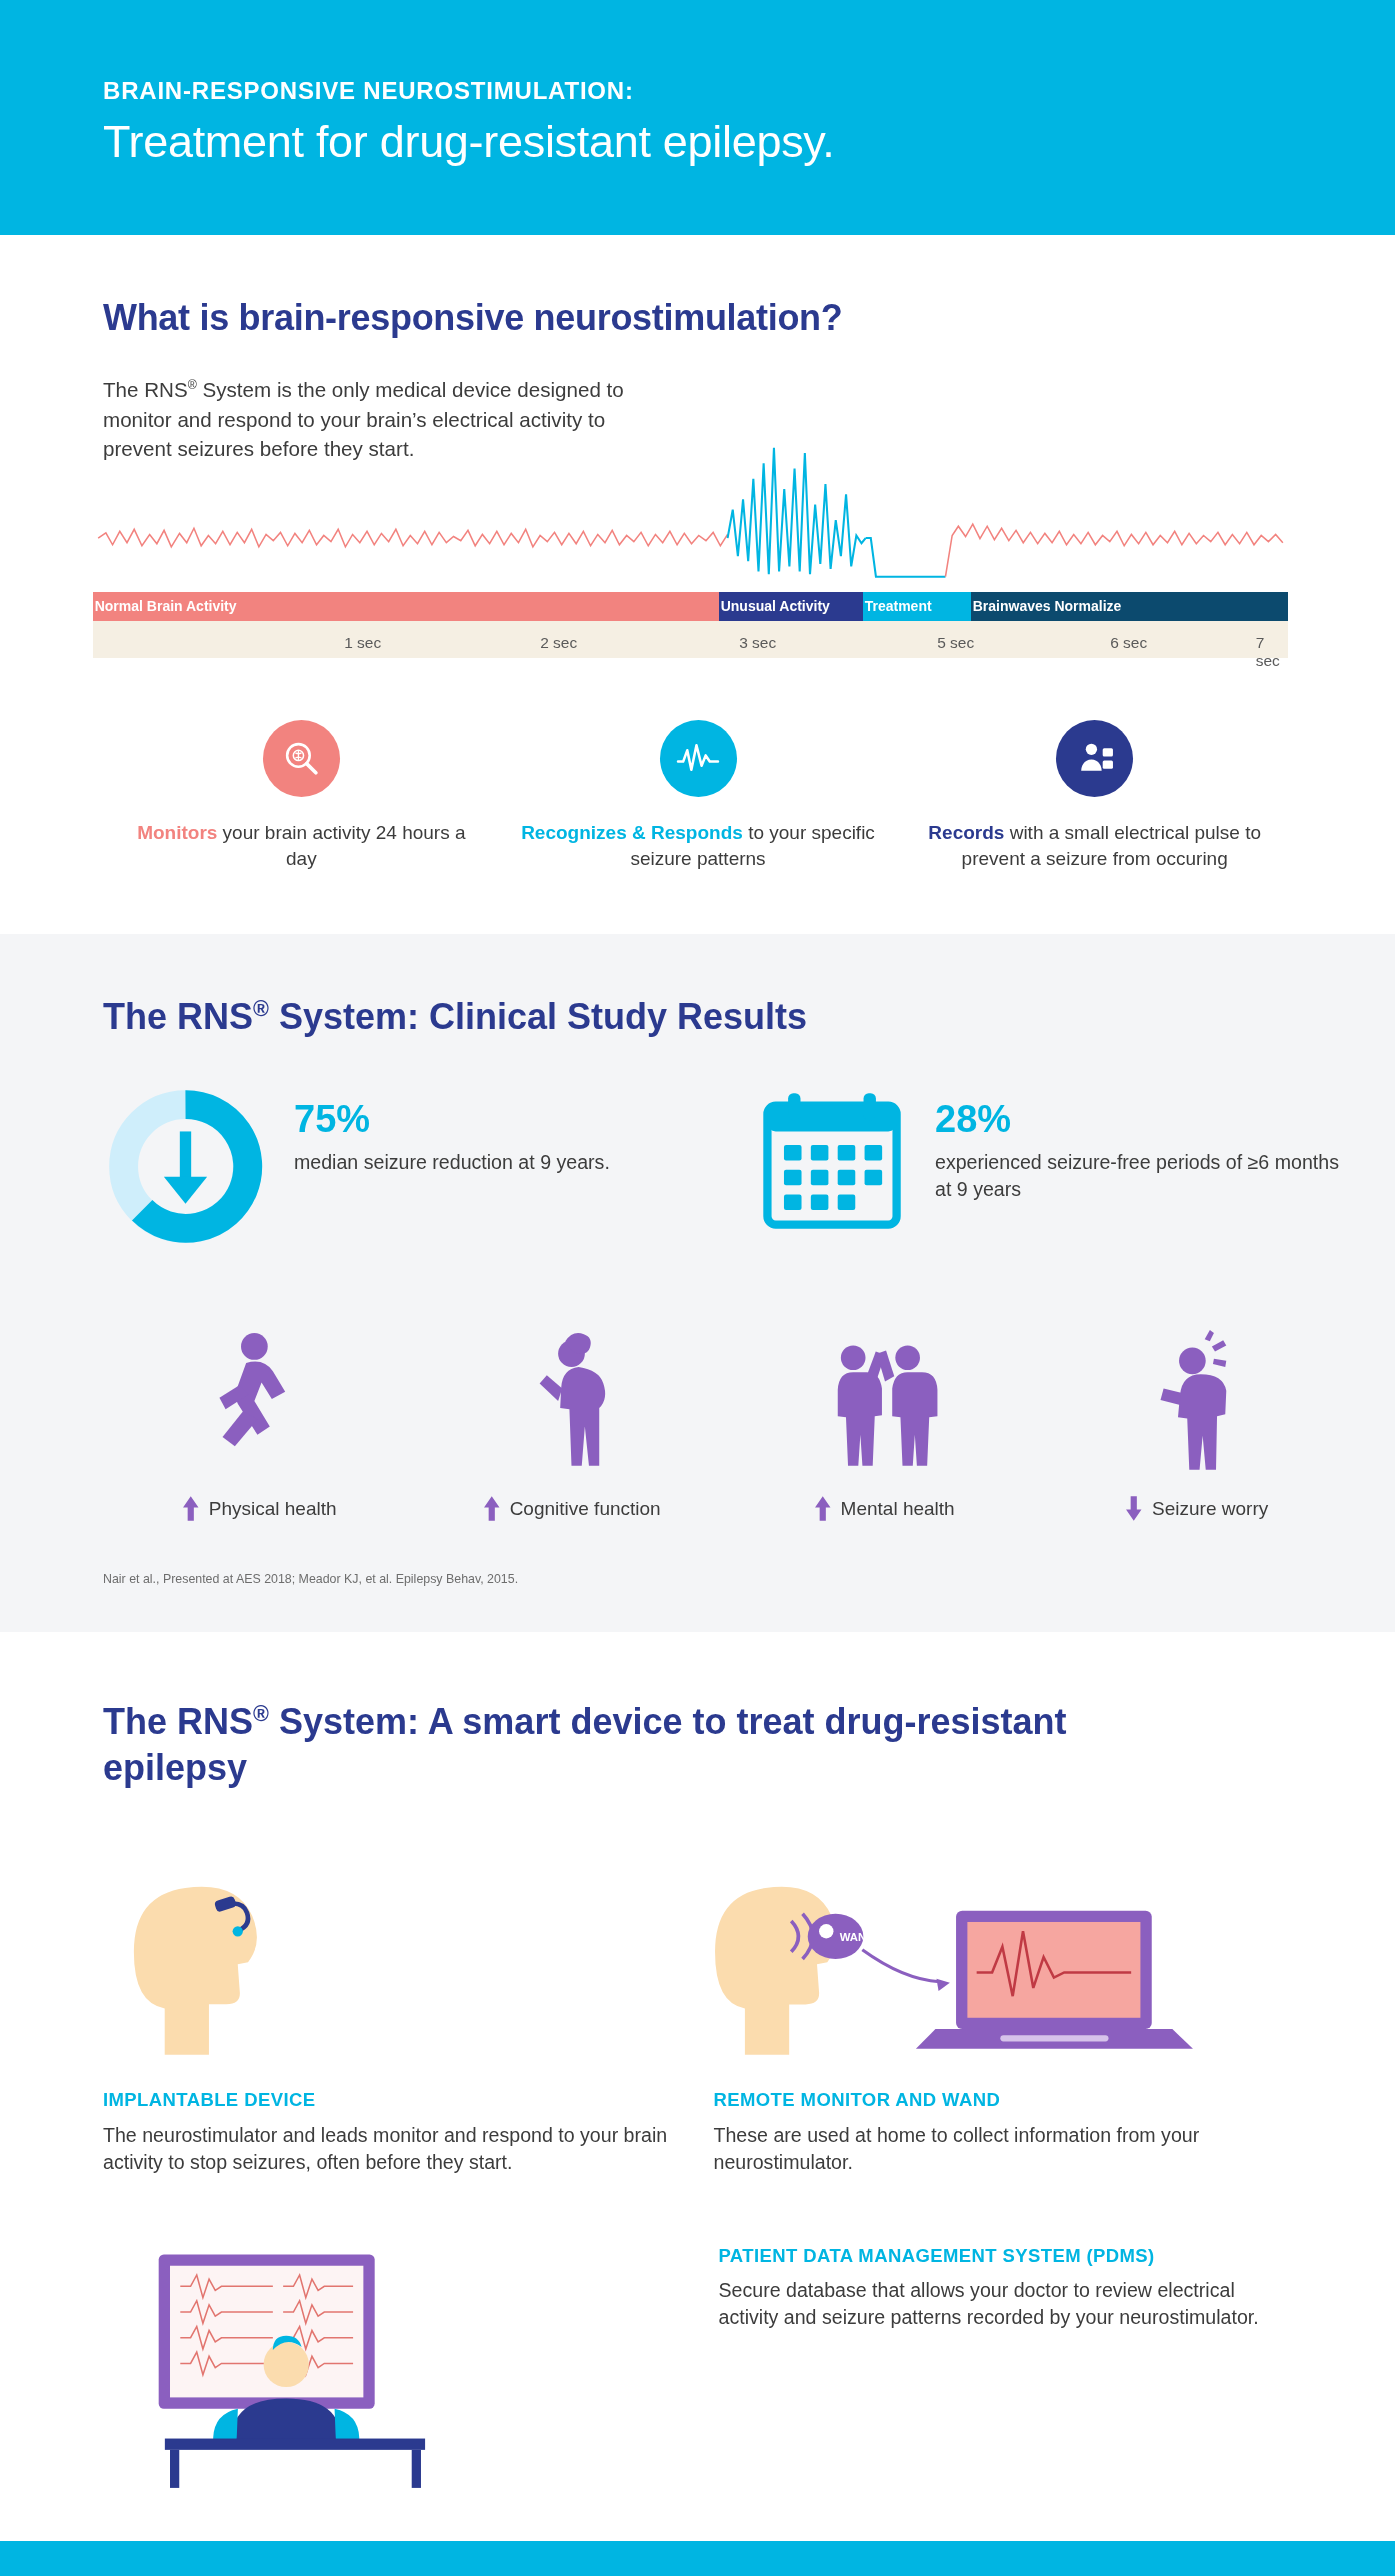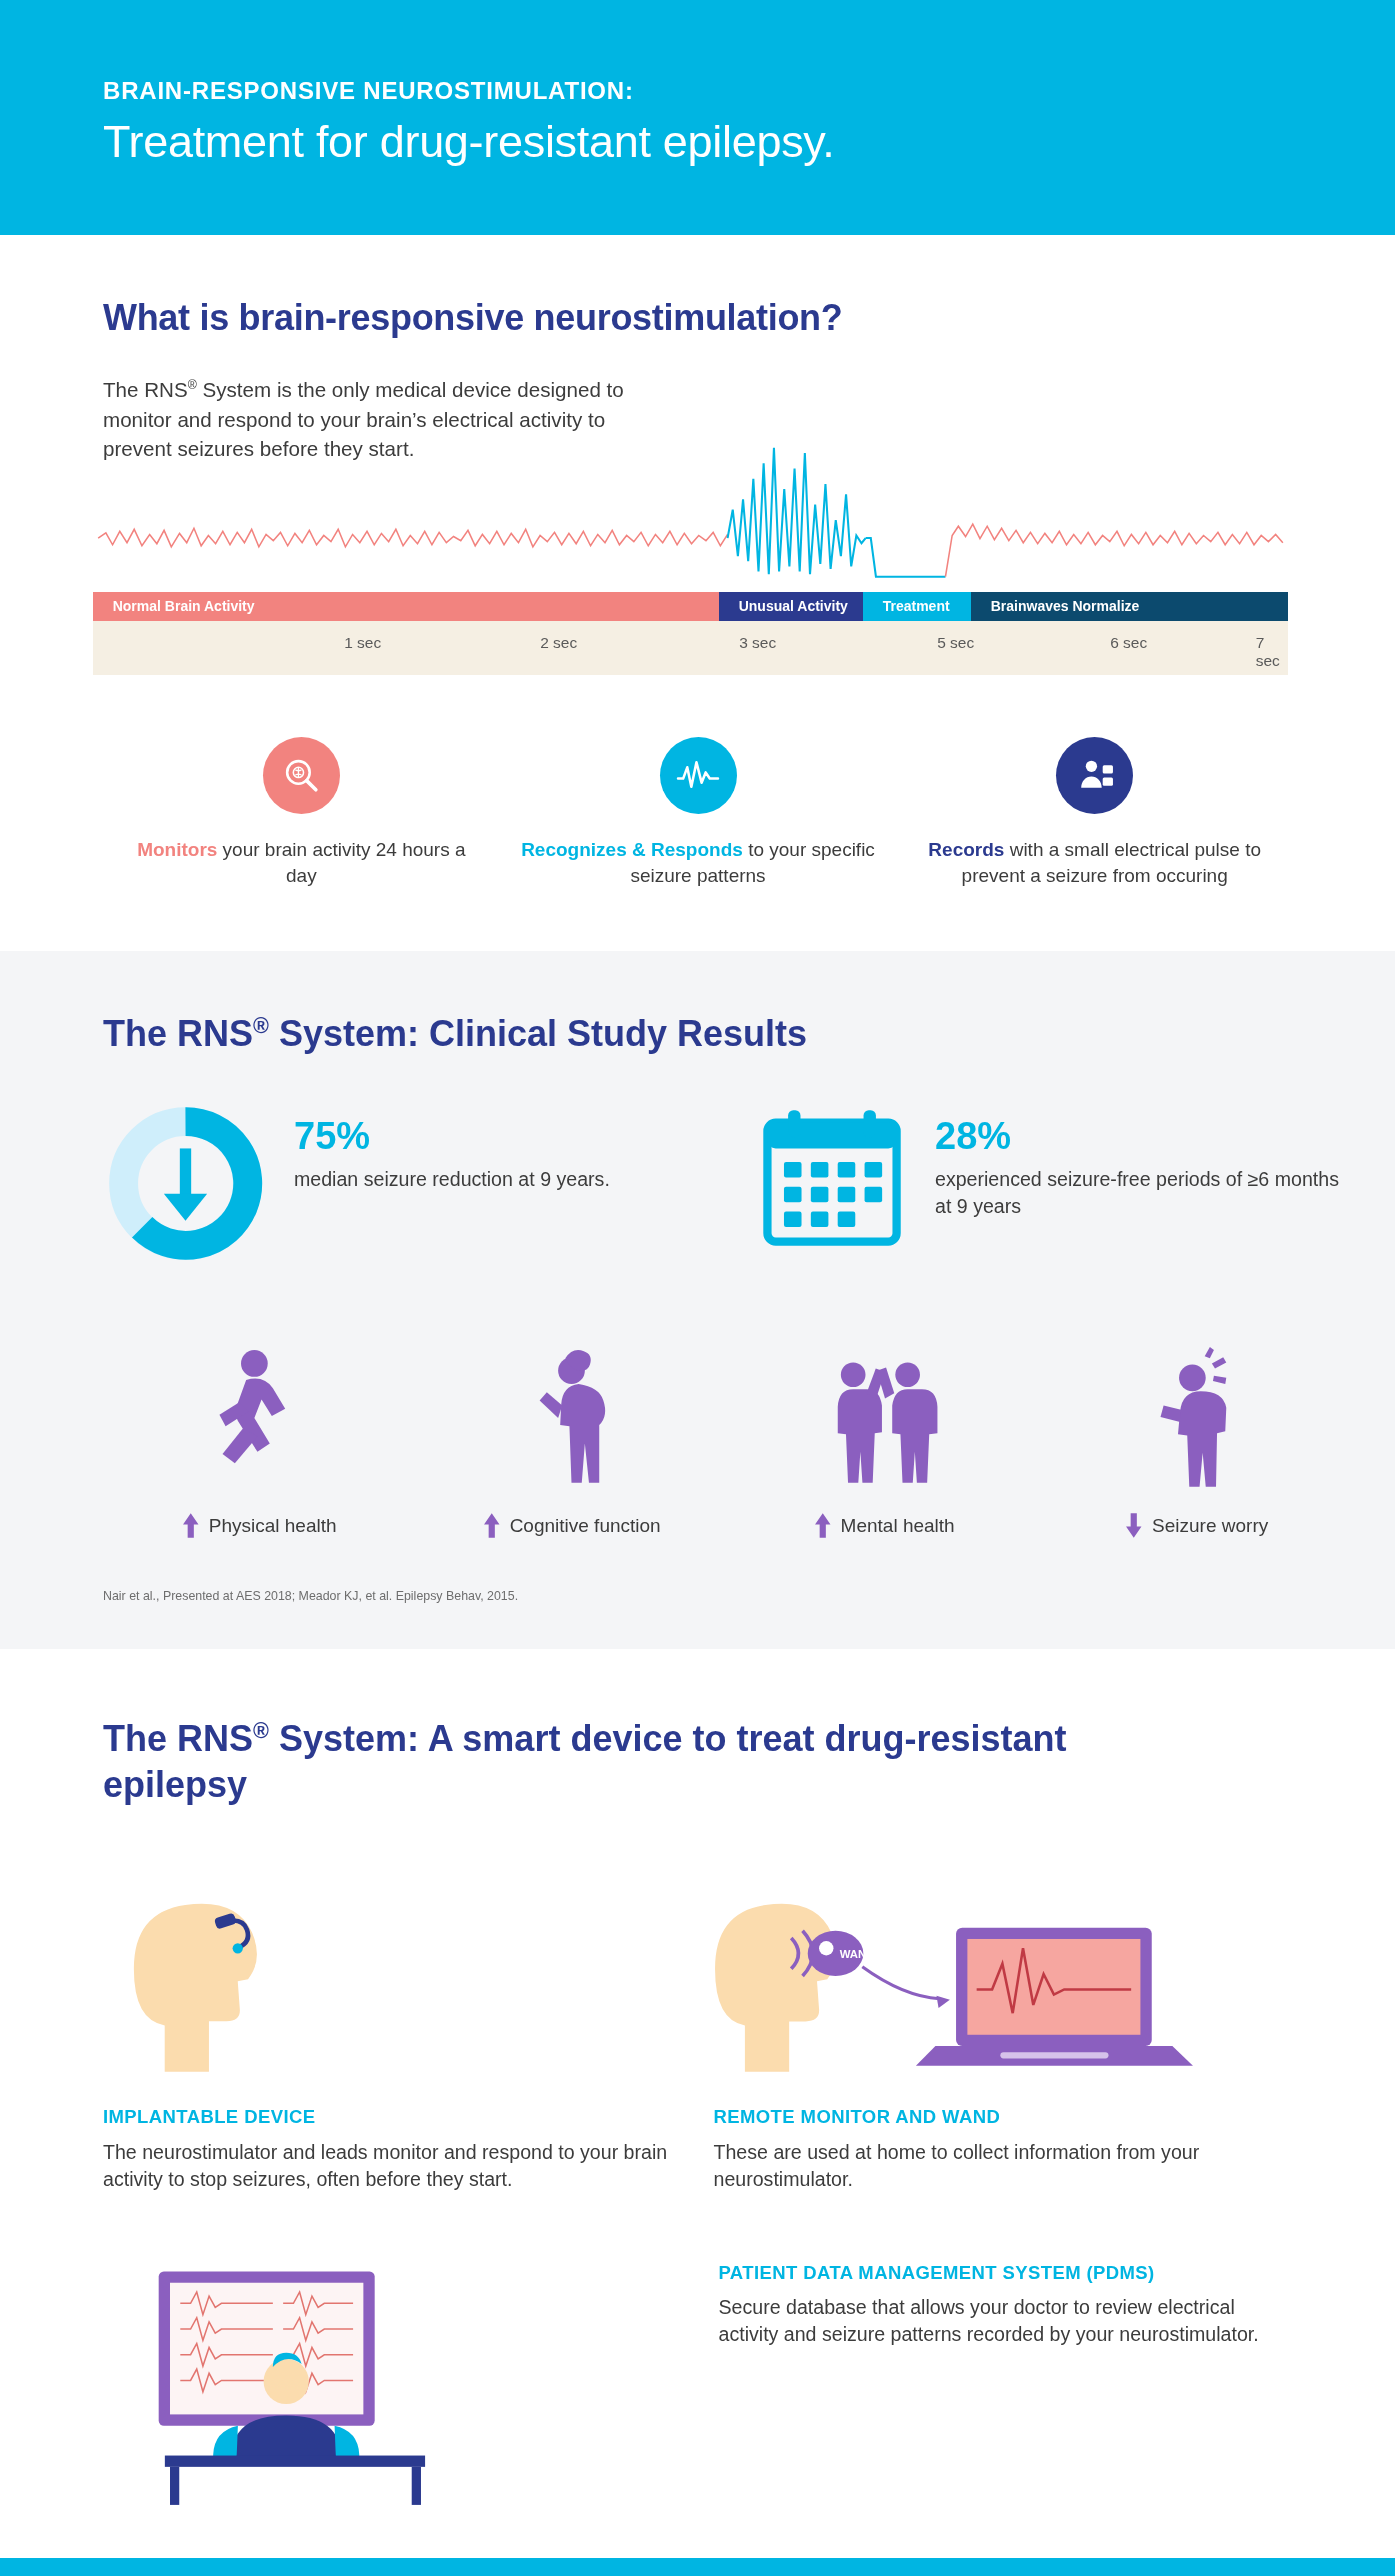--- a/index.html
+++ b/index.html
@@ -71,29 +71,29 @@
     margin-top: 5.2px;
   }
   .tl-bar {
     display: flex;
     height: 29px;
     font-size: 14px;
     color: #ffffff;
     font-weight: bold;
     align-items: center;
   }
-  .tl-seg { height: 29px; display: flex; align-items: center; padding-left: 20px; }
+  .tl-seg { height: 29px; display: flex; align-items: center; padding-left: 2px; }
   .tl-normal { background: #f2837f; flex: 0 0 626px; }
   .tl-unusual { background: #2b3a8f; flex: 0 0 144px; }
   .tl-treat { background: #00b5e2; flex: 0 0 108px; }
   .tl-norm2 { background: #0c4a6e; flex: 1; }
 
   .tl-ticks {
     background: #f5efe3;
-    height: 54px;
+    height: 37px;
     position: relative;
   }
   .tick {
     position: absolute;
     top: 13.4px;
     font-size: 15.5px;
     color: #5a5a5a;
     transform: translateX(-50%);
   }
 

